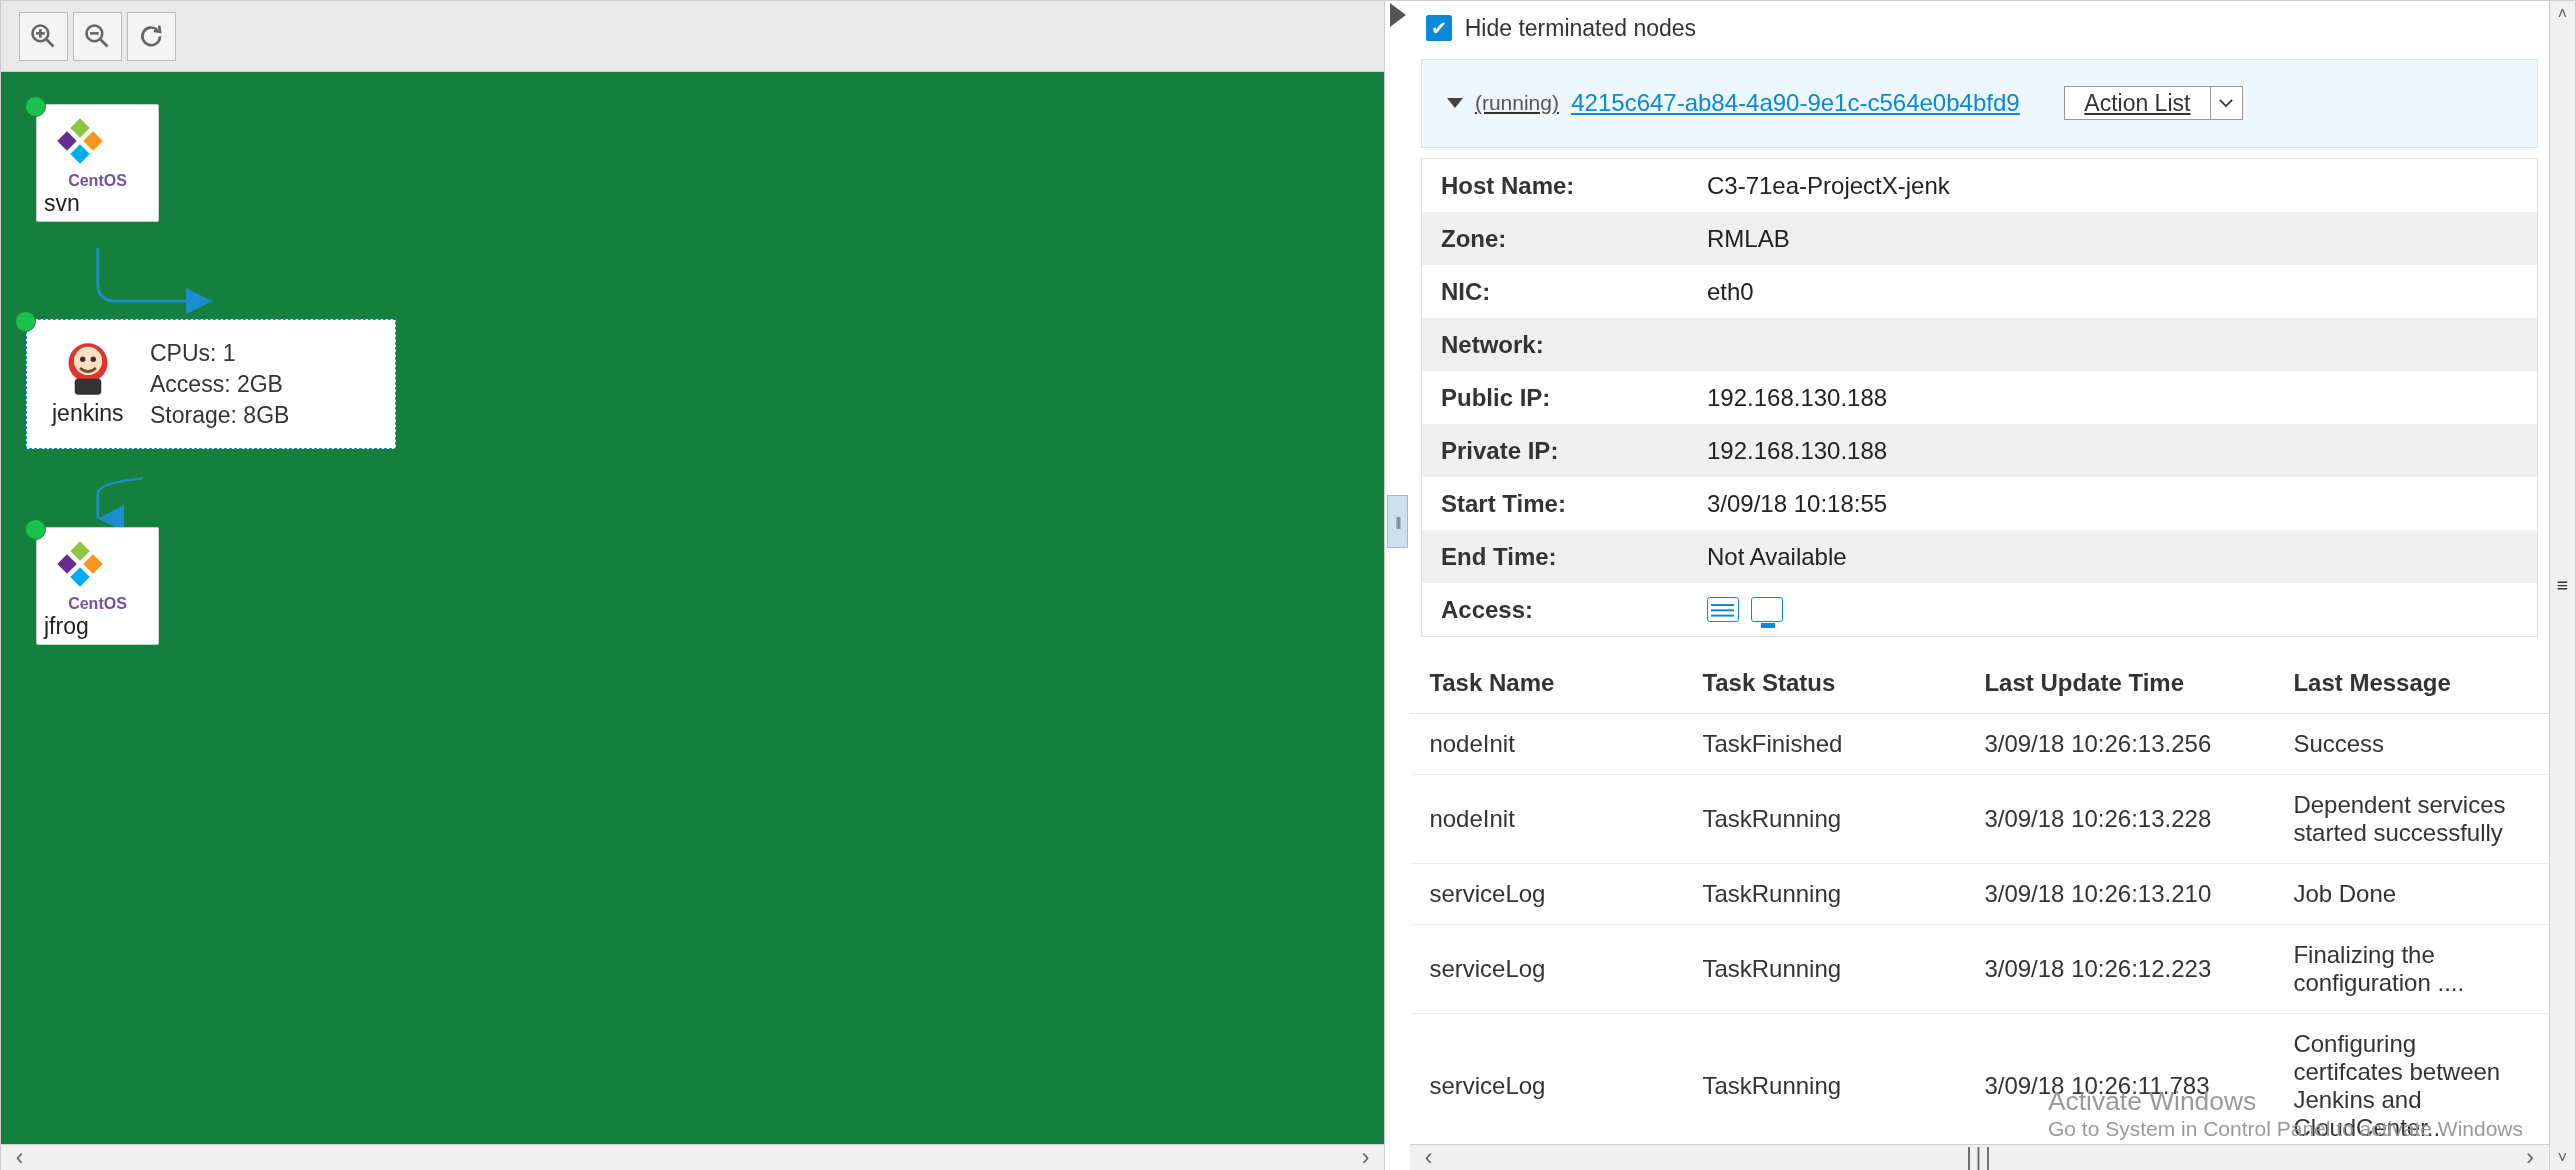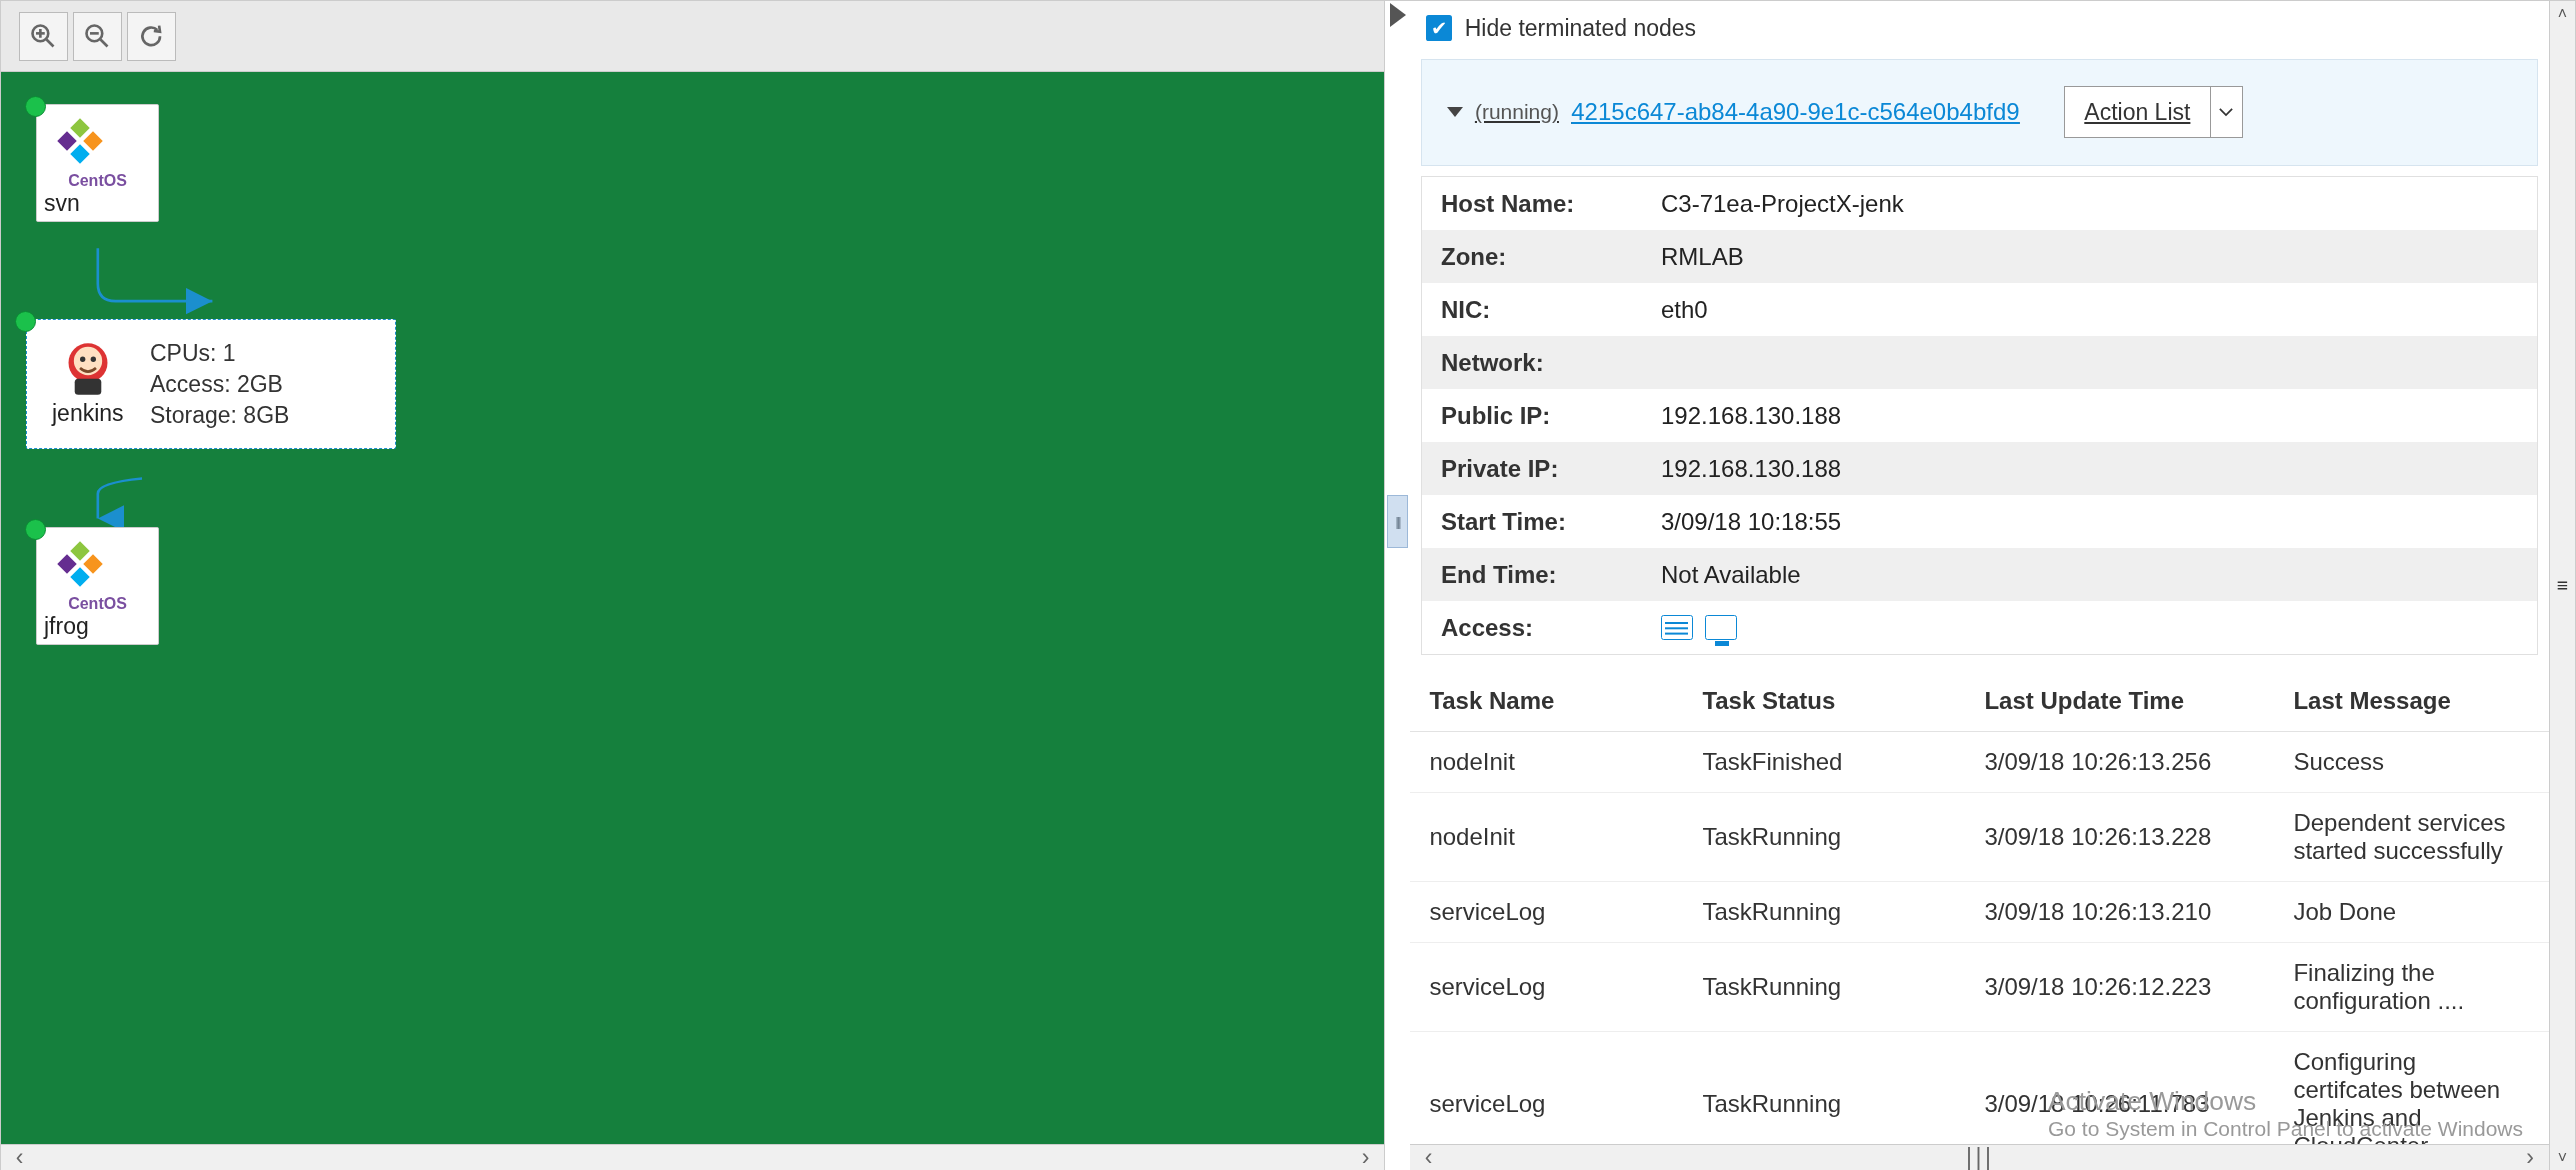--- a/index.html
+++ b/index.html
@@ -37,27 +37,27 @@
 .right-body { flex:1; display:flex; flex-direction:column; overflow:hidden; }
 
 .hide-row { height:51px; display:flex; align-items:center; gap:12.3px; padding:3.5px 12.3px 0 16px; }
 .chk { width:26.4px; height:26.4px; background:#0b88d6; display:flex; align-items:center; justify-content:center; color:#fff; font-size:19.4px; border-radius:2.6px;}
 .hide-label { font-size:23px; color:#333; }
 
 .run-header { background:#eef7fd; border:0.9px solid #d6e4ef; margin:7px 10.6px 0 10.6px; padding:26.4px 25px; display:flex; align-items:center; gap:12.3px;text-decoration:underline; }
 .caret { width:0;height:0;border-left:8.8px solid transparent;border-right:8.8px solid transparent;border-top:10.6px solid #444; }
 .status-txt { color:#555; font-size:21px; }
 .run-id { color:#0b88d6; font-size:24px; }
-.action-select { margin-left:32px; border:0.9px solid #999; background:#fff; display:flex; align-items:stretch; height:52px;}
+.action-select { margin-left:32px; border:0.9px solid #999; background:#fff; display:flex; align-items:stretch; height:34px;}
 .action-select .lbl{ padding:0 19.4px; display:flex; align-items:center; font-size:23px; color:#333;}
 .action-select .dd{ width:32px; border-left:0.9px solid #999; display:flex; align-items:center; justify-content:center;}
 .action-select .dd svg{width:14px;height:8.8px;}
 
 .props { margin:10.6px 10.6px 0 10.6px; border:0.9px solid #e0e0e0; }
-.prow { display:flex; align-items:center; min-height:53px; padding:12.3px 19.4px; font-size:24px;}
+.prow { display:flex; align-items:center; min-height:53px; padding:12.3px 19.4px; font-size:24px;gap:46px;}
 .prow:nth-child(even){ background:#efefef; }
 .prow:nth-child(odd){ background:#fff; }
 .plabel { flex:0 0 220px; font-weight:600; color:#333; }
 .pval { color:#222; }
 .access-icons { display:flex; gap:12.3px; }
 .acc-ic { width:32px; height:25px; border:1.8px solid #0b88d6; border-radius:2.6px; position:relative;}
 .acc-ic.mon::after{content:"";position:absolute;bottom:-7px;left:8.8px;width:14px;height:5.3px;background:#0b88d6;}
 .acc-ic.kb::before{content:"";position:absolute;top:5.3px;left:3.5px;right:3.5px;height:2.6px;background:#0b88d6;box-shadow:0 5.3px 0 #0b88d6,0 10.6px 0 #0b88d6;}
 
 .task-table { margin:16px 0 0 0; overflow:auto; flex:1; }

